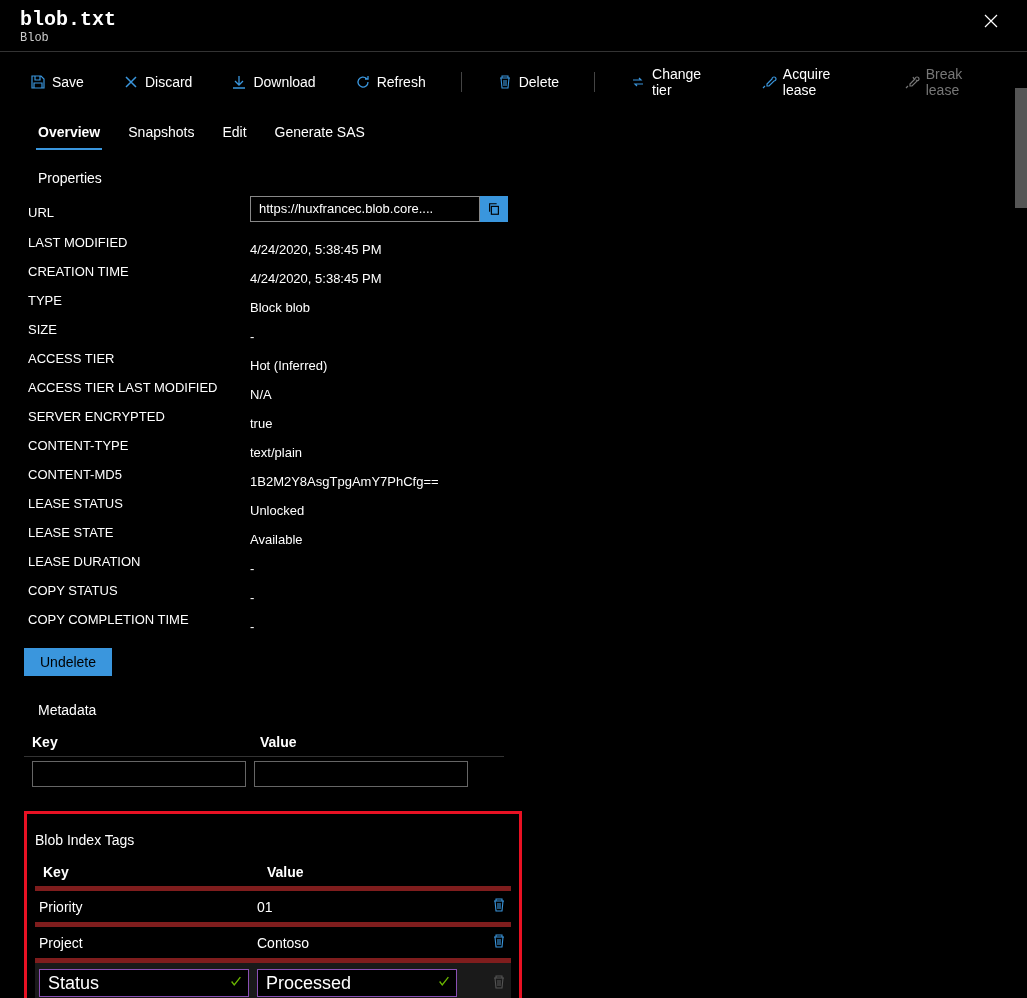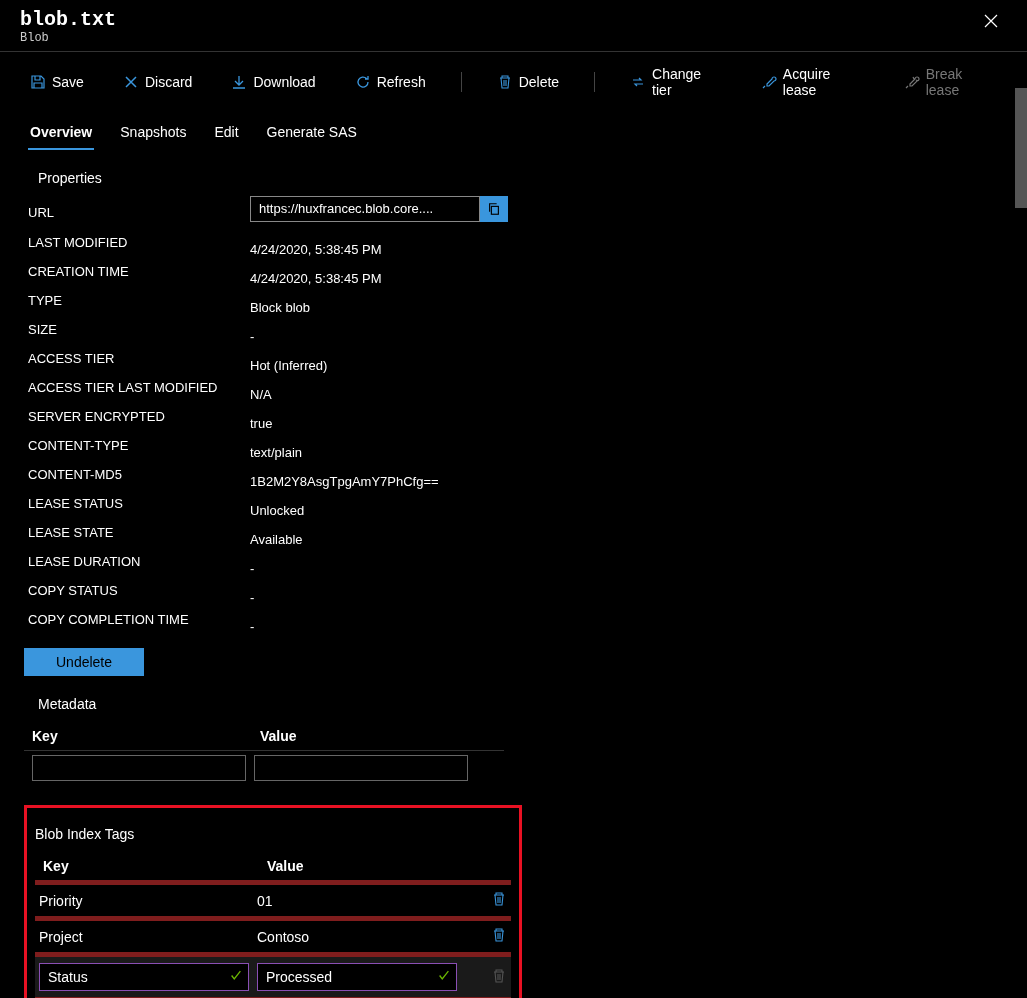--- a/index.html
+++ b/index.html
@@ -39,21 +39,21 @@
   cursor: pointer;
   color: #fff;
   font-size: 14px;
 }
 .tb-btn.disabled { color: #777; cursor: default; }
 .tb-btn svg { width: 16px; height: 16px; flex-shrink: 0; }
 .tb-sep { width: 1px; height: 20px; background: #444; margin: 0 6px; }
 .tabs {
   display: flex;
   gap: 24px;
-  padding: 0 28px;
+  padding: 0 36px;
   margin-top: 4px;
   text-align: center;
 }
 .tab { padding: 8px 2px; cursor: pointer; font-size: 14px; color: #fff; }
 .tab.active { border-bottom: 2px solid #3a96dd; font-weight: 600; }
 .content { padding: 12px 24px; overflow-y: auto; height: calc(998px - 140px); }
 .section-title { font-size: 14px; margin: 8px 0 10px 14px; }
 .prop-row { display: flex; align-items: center; min-height: 27px; padding: 0 4px; }
 .prop-label { width: 222px; font-size: 13px; color: #fff; }
 .prop-value { font-size: 13px; color: #fff; margin-top: 14px; }
@@ -62,22 +62,22 @@
   background: #000; color: #fff; border: 1px solid #888; padding: 4px 8px;
   width: 230px; font-size: 13px; height: 26px;
   white-space: nowrap; overflow: hidden; text-overflow: ellipsis;
 }
 .copy-btn {
   background: #3a96dd; width: 28px; height: 26px; display: flex;
   align-items: center; justify-content: center; cursor: pointer;
 }
 .copy-btn svg { width: 14px; height: 14px; stroke: #000; }
 .undelete-btn {
-  background: #3a96dd; color: #000; border: none; padding: 6px 32px;
-  font-size: 14px; cursor: pointer; margin: 14px 0 12px 0;
+  background: #3a96dd; color: #000; border: none; padding: 6px 16px;
+  font-size: 14px; cursor: pointer; margin: 14px 0 18px 0;
 }
 .kv-header { display: flex; padding: 6px 8px; font-weight: 600; font-size: 14px; gap: 8px; }
 .kv-col-key { width: 220px; }
 .kv-col-value { flex: 1; }
 .kv-row { display: flex; align-items: center; padding: 4px 8px; gap: 8px; border-top: 1px solid #333; }
 .kv-input {
   background: #000; color: #fff; border: 1px solid #666; padding: 4px 8px;
   height: 26px; font-size: 13px;
 }
 .tags-box {
@@ -89,21 +89,21 @@
   display: flex; align-items: center; gap: 8px; padding: 6px 4px;
   border-top: 5px solid #7f1d1d;
 }
 .tag-key { width: 210px; font-size: 14px; }
 .tag-value { width: 200px; font-size: 14px; }
 .tag-input-wrap {
   position: relative; display: flex; align-items: center;
 }
 .tag-input {
   background: #000; color: #fff; border: 1px solid #8a4fb5;
-  padding: 4px 28px 4px 8px; height: 28px; font-size: 14px;
+  padding: 4px 28px 4px 8px; height: 28px; font-size: 18px;
 }
 .tag-input.key-in { width: 210px; }
 .tag-input.val-in { width: 200px; }
 .check-icon {
   position: absolute; right: 6px; top: 50%; transform: translateY(-50%);
 }
 .check-icon svg { stroke: #6bb700; width: 14px; height: 14px; }
 .del-icon { margin-left: auto; cursor: pointer; }
 .del-icon svg { width: 16px; height: 16px; stroke: #3a96dd; fill: none; }
 .del-icon.dim svg { stroke: #555; }

